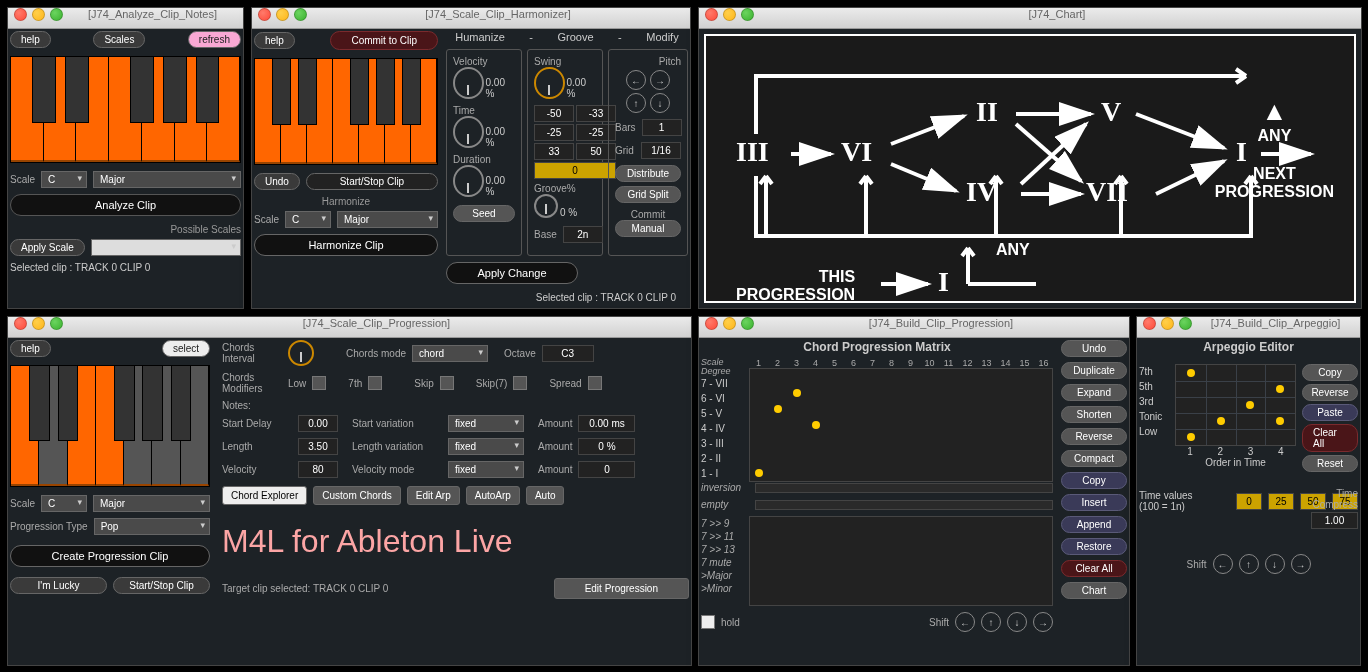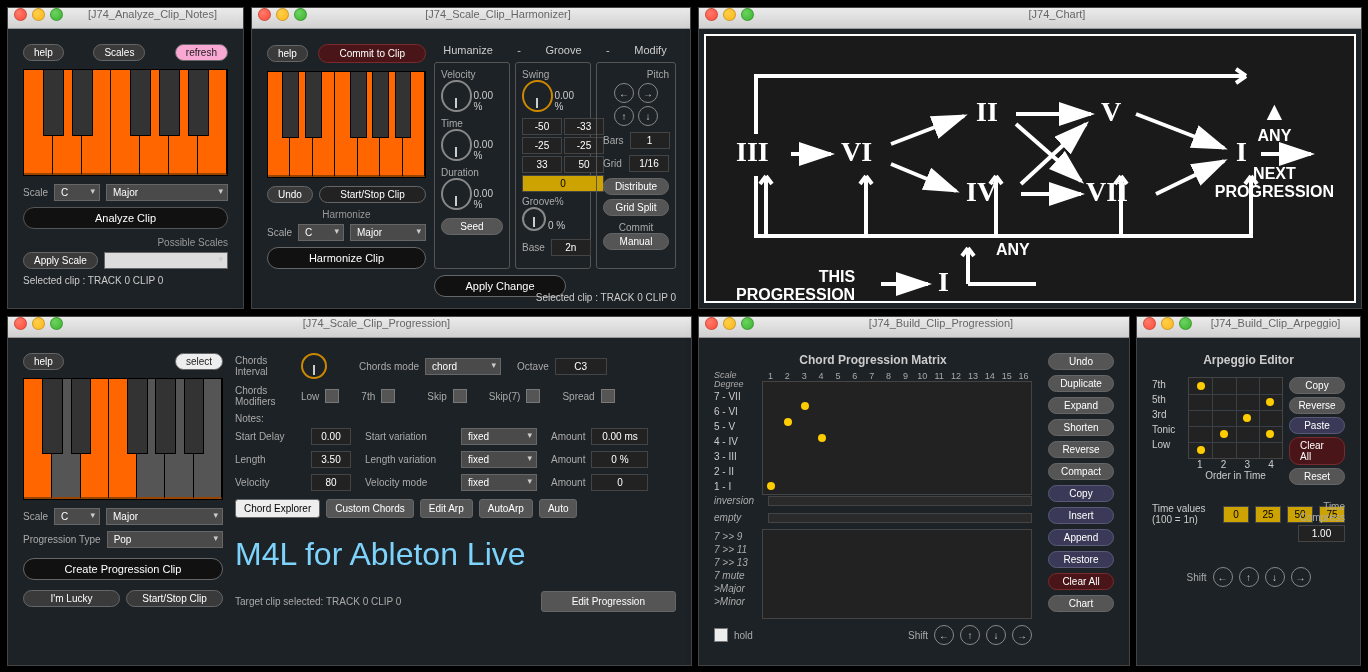--- a/index.html
+++ b/index.html
@@ -3,21 +3,21 @@
 <meta charset="utf-8">
 <style>
 body{margin:0;background:#000;font-family:"Helvetica Neue",Arial,sans-serif;font-size:11px;width:1368px;height:672px;position:relative;overflow:hidden}
 .win{position:absolute;background:#1d2226;border:1px solid #444;box-shadow:0 2px 8px rgba(0,0,0,.5)}
 .titlebar{height:20px;background:linear-gradient(#ebebeb,#d1d1d1);border-bottom:1px solid #999;display:flex;align-items:flex-start;padding:0 6px;gap:5px}
 .dot{width:11px;height:11px;border-radius:50%;border:.5px solid rgba(0,0,0,.2);flex:none}
 .dot.r{background:radial-gradient(circle at 35% 35%,#ff7b6b,#ff4a3a)}
 .dot.y{background:radial-gradient(circle at 35% 35%,#ffcf4a,#ffb61a)}
 .dot.g{background:radial-gradient(circle at 35% 35%,#6bd45f,#3bb22f)}
 .title{flex:1;text-align:center;color:#666;font-size:11px}
-.body{padding:15px;color:#ccc}
+.body{padding:2px;color:#ccc}
 .btn{display:inline-flex;align-items:center;justify-content:center;background:#555;color:#fff;border-radius:10px;padding:2px 10px;font-size:10px;cursor:pointer;border:1px solid #666}
 .btn.dark{background:#3a3a3a}
 .btn.wide{display:flex;border-radius:13px;padding:4px 0;font-size:11px}
 .btn.red{background:#4a1518;border-color:#7a2a2d;color:#fff}
 .btn.purple{background:#3a3a58;border-color:#5a5a78}
 .sel{display:inline-block;background:#4a4a4a;color:#fff;padding:2px 18px 2px 6px;font-size:10px;position:relative;min-width:50px;border:1px solid #666}
 .sel::after{content:"▾";position:absolute;right:4px;top:1px;font-size:9px;color:#ccc}
 .lbl{color:#aaa;font-size:10px}
 .row{display:flex;align-items:center;gap:6px;margin-bottom:6px}
 .piano{display:flex;background:#111;height:105px;position:relative;margin:8px 0;border:1px solid #000}
@@ -31,21 +31,21 @@
 .numbox.yellow{background:#cca300;color:#000}
 .panel{border:1px solid #555;padding:6px;border-radius:3px}
 .arrow-btn{width:18px;height:18px;border-radius:50%;border:1px solid #888;display:inline-flex;align-items:center;justify-content:center;font-size:10px;color:#ccc;cursor:pointer}
 .chk{width:12px;height:12px;background:#555;display:inline-block;border:1px solid #777}
 .rownum{color:#ccc;font-size:10px}
 .matrix{background:#222;border:1px solid #444;position:relative}
 .mdot{position:absolute;width:8px;height:8px;border-radius:50%;background:#ffcc00;transform:translate(-50%,-50%)}
 .arpdot{position:absolute;width:8px;height:8px;border-radius:50%;background:#ffcc00;transform:translate(-50%,-50%);z-index:2}
 .chart{background:#1a1a1a;border:2px solid #fff;position:relative;color:#fff;font-family:Georgia,serif}
 .roman{position:absolute;font-size:28px;font-weight:bold}
-.tagline{font-family:"Arial Rounded MT Bold","Helvetica Neue",sans-serif;font-size:32px;color:#7dd3fc;font-weight:500}
+.tagline{font-family:"Arial Rounded MT Bold","Helvetica Neue",sans-serif;font-size:32px;color:#fca5a5;font-weight:500}
 .gridline{position:absolute;background:#3a4048}
 </style>
 </head>
 <body>
 
 <div class="win" style="left:7px;top:7px;width:235px;height:300px">
   <div class="titlebar">
     <span class="dot r"></span>
     <span class="dot y"></span>
     <span class="dot g"></span>
@@ -384,21 +384,21 @@
   </div>
 </div>
 
 <div class="win" style="left:698px;top:316px;width:430px;height:348px">
   <div class="titlebar">
     <span class="dot r"></span>
       <span class="dot y"></span>
       <span class="dot g"></span>
     <span class="title">[J74_Build_Clip_Progression]</span>
   </div>
-  <div class="body" style="display:flex;gap:16px">
+  <div class="body" style="display:flex;gap:8px">
     <div style="flex:1">
       <div style="text-align:center;font-weight:bold;font-size:12px;margin-bottom:4px">Chord Progression Matrix</div>
       <div style="display:flex">
         <div style="width:48px">
           <div class="lbl" style="font-style:italic;font-size:9px;line-height:1">Scale Degree</div>
           <div class="rownum" style="margin-top:2px">7 - VII</div>
           <div class="rownum" style="margin-top:4px">6 - VI</div>
           <div class="rownum" style="margin-top:4px">5 - V</div>
           <div class="rownum" style="margin-top:4px">4 - IV</div>
           <div class="rownum" style="margin-top:4px">3 - III</div>

